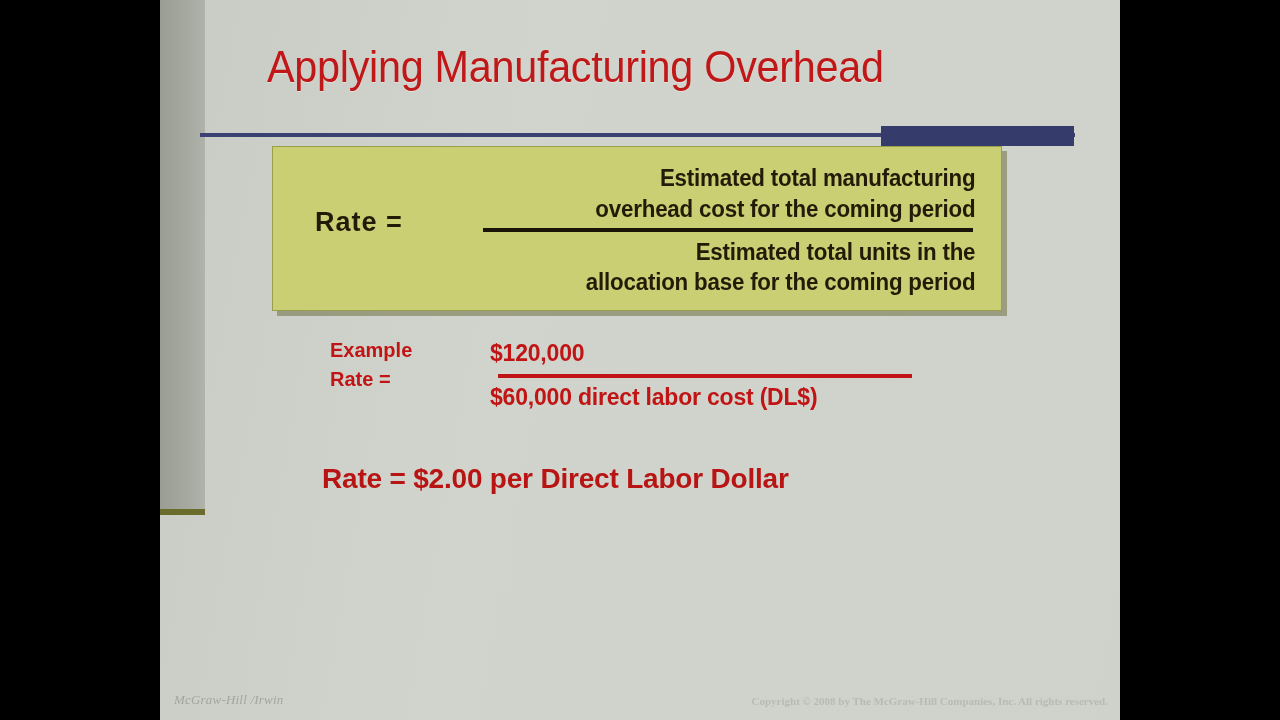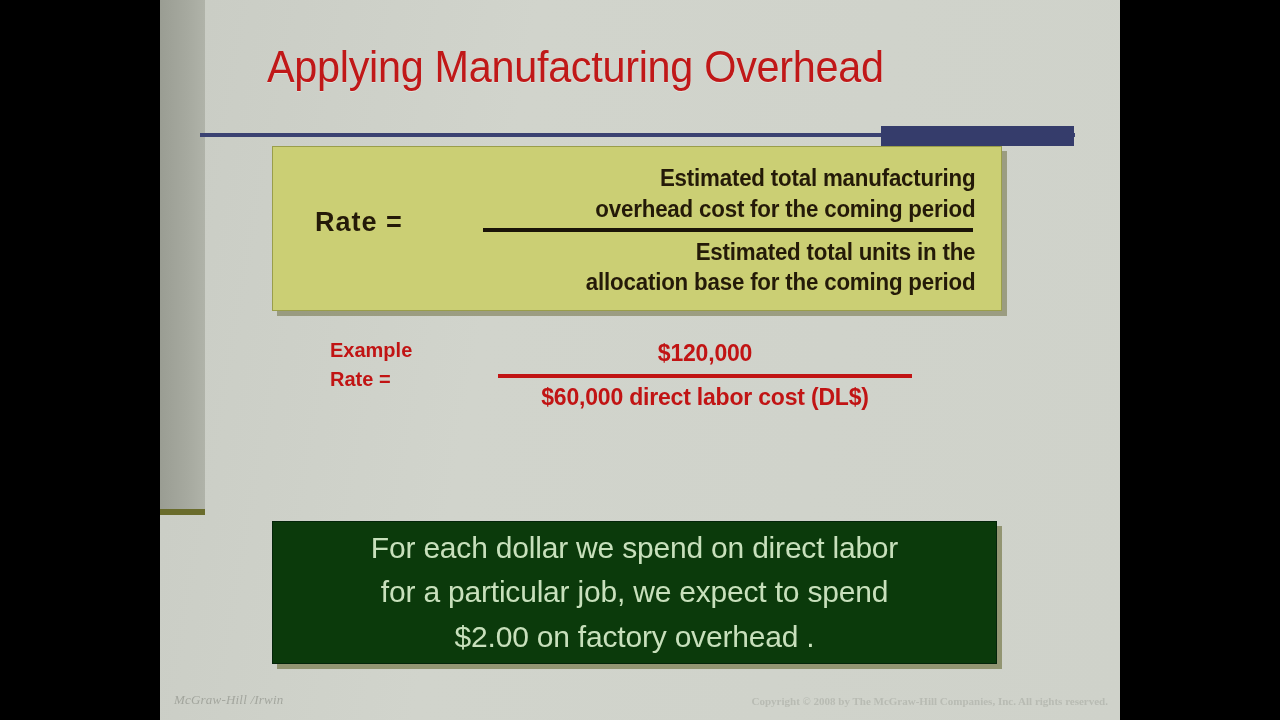--- a/index.html
+++ b/index.html
@@ -138,21 +138,21 @@
     font-weight: bold;
     color: #c11414;
     line-height: 1.45;
     letter-spacing: 0px;
   }
   .example-fraction {
     position: absolute;
     left: 330px;
     top: 338px;
     width: 430px;
-    text-align: center;
+    text-align: left;
   }
   .example-num, .example-den {
     font-size: 23px;
     font-weight: bold;
     color: #c11414;
     letter-spacing: -0.2px;
     line-height: 1.35;
   }
   .example-bar {
     height: 4px;
@@ -250,24 +250,20 @@
     <div class="example-label">
       <div>Example</div>
       <div>Rate  =</div>
     </div>
     <div class="example-fraction">
       <div class="example-num">$120,000</div>
       <div class="example-bar"></div>
       <div class="example-den">$60,000 direct labor cost (DL$)</div>
     </div>
 
-
-    <div class="note-box">
-      <div class="note-line">For each dollar we spend on direct labor</div>
-      <div class="note-line">for a particular job, we expect to spend</div>
-      <div class="note-line">$2.00 on factory overhead .</div>
-    </div>
+    <div class="result-line">Rate  =   $2.00 per Direct Labor Dollar</div>
+
 
     <div class="footer-left">McGraw-Hill /Irwin</div>
     <div class="footer-right">Copyright © 2008 by The McGraw-Hill Companies, Inc. All rights reserved.</div>
 
   </div>
 </div>
 
 </body></html>

